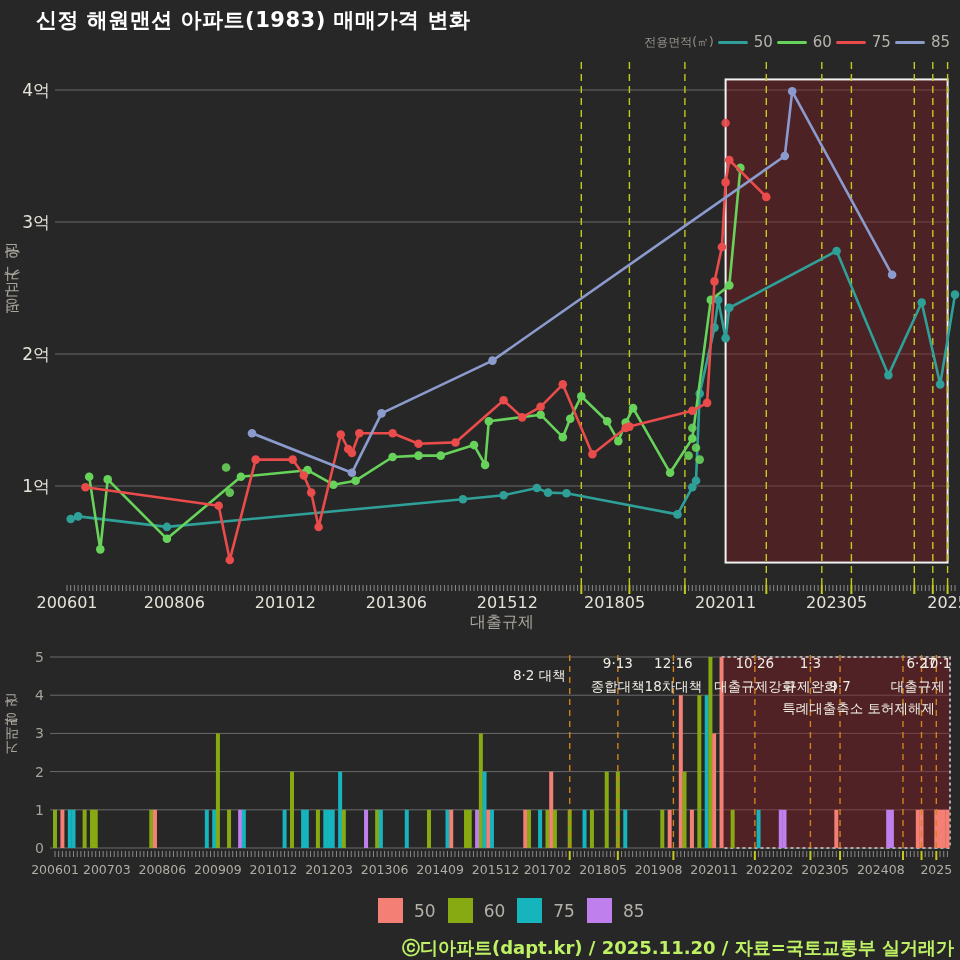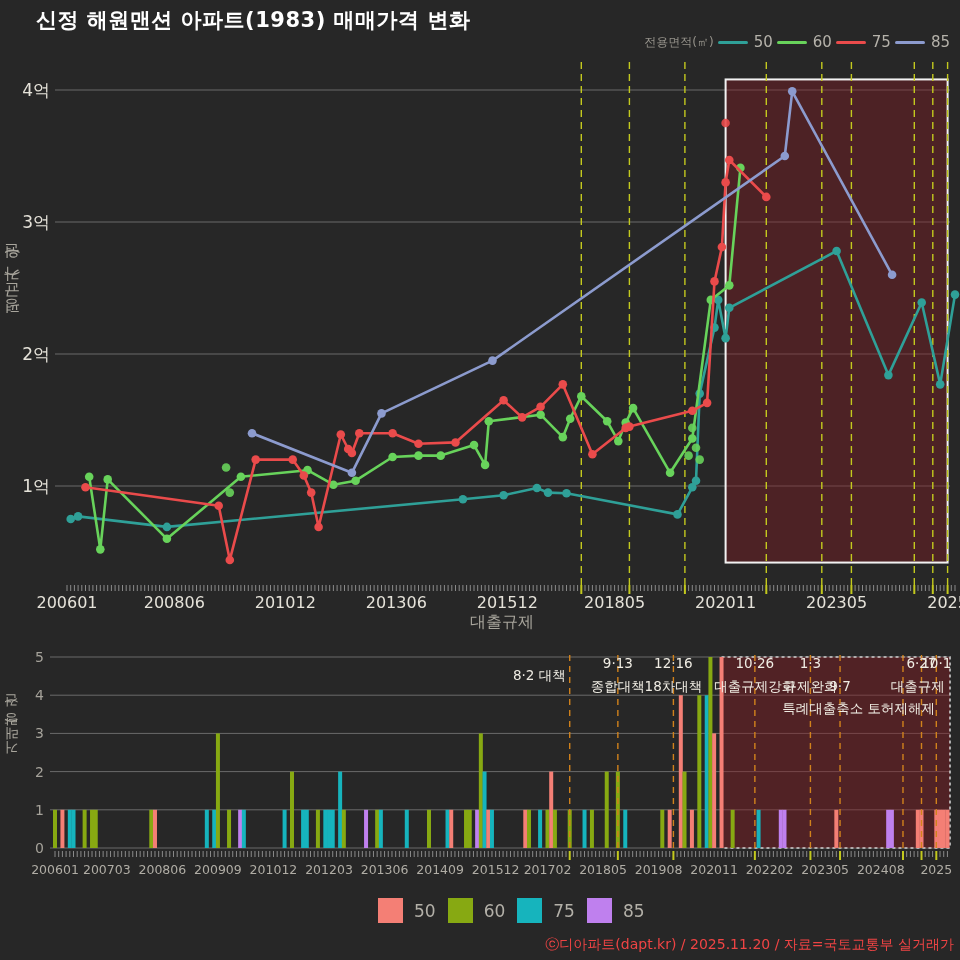--- a/index.html
+++ b/index.html
@@ -15,21 +15,21 @@
   #main-chart{top:0;}
   #vol-chart{top:640px;}
   .vlab{position:absolute;color:#a8a59c;writing-mode:vertical-rl;transform:rotate(180deg);white-space:nowrap;}
   .vlab.main{left:2px;top:248px;font-size:16px;}
   .vlab.vol{left:2px;top:698px;font-size:14px;}
   .xlab{position:absolute;left:45px;width:914px;top:612px;text-align:center;font-size:16px;color:#a8a59c;}
   .bottom-legend{position:absolute;left:378px;top:898px;display:flex;align-items:center;gap:7px;}
   .bl-item{display:flex;align-items:center;gap:11px;cursor:pointer;}
   .bl-sq{width:25px;height:25px;background:#888;}
   .bl-name{font-size:17px;color:#b3b0a8;margin-right:5px;}
-  .footer{position:absolute;right:6px;top:936px;font-size:14px;font-weight:normal;color:#ef4444;white-space:nowrap;}
+  .footer{position:absolute;right:6px;top:936px;font-size:18px;font-weight:bold;color:#bef264;white-space:nowrap;}
 </style>
 </head>
 <body>
 
 <div class="page">
 
   <div class="title">신정 해원맨션 아파트(1983) 매매가격 변화</div>
 
   <div class="top-legend">
     <span class="tl-label">전용면적(㎡)</span>

